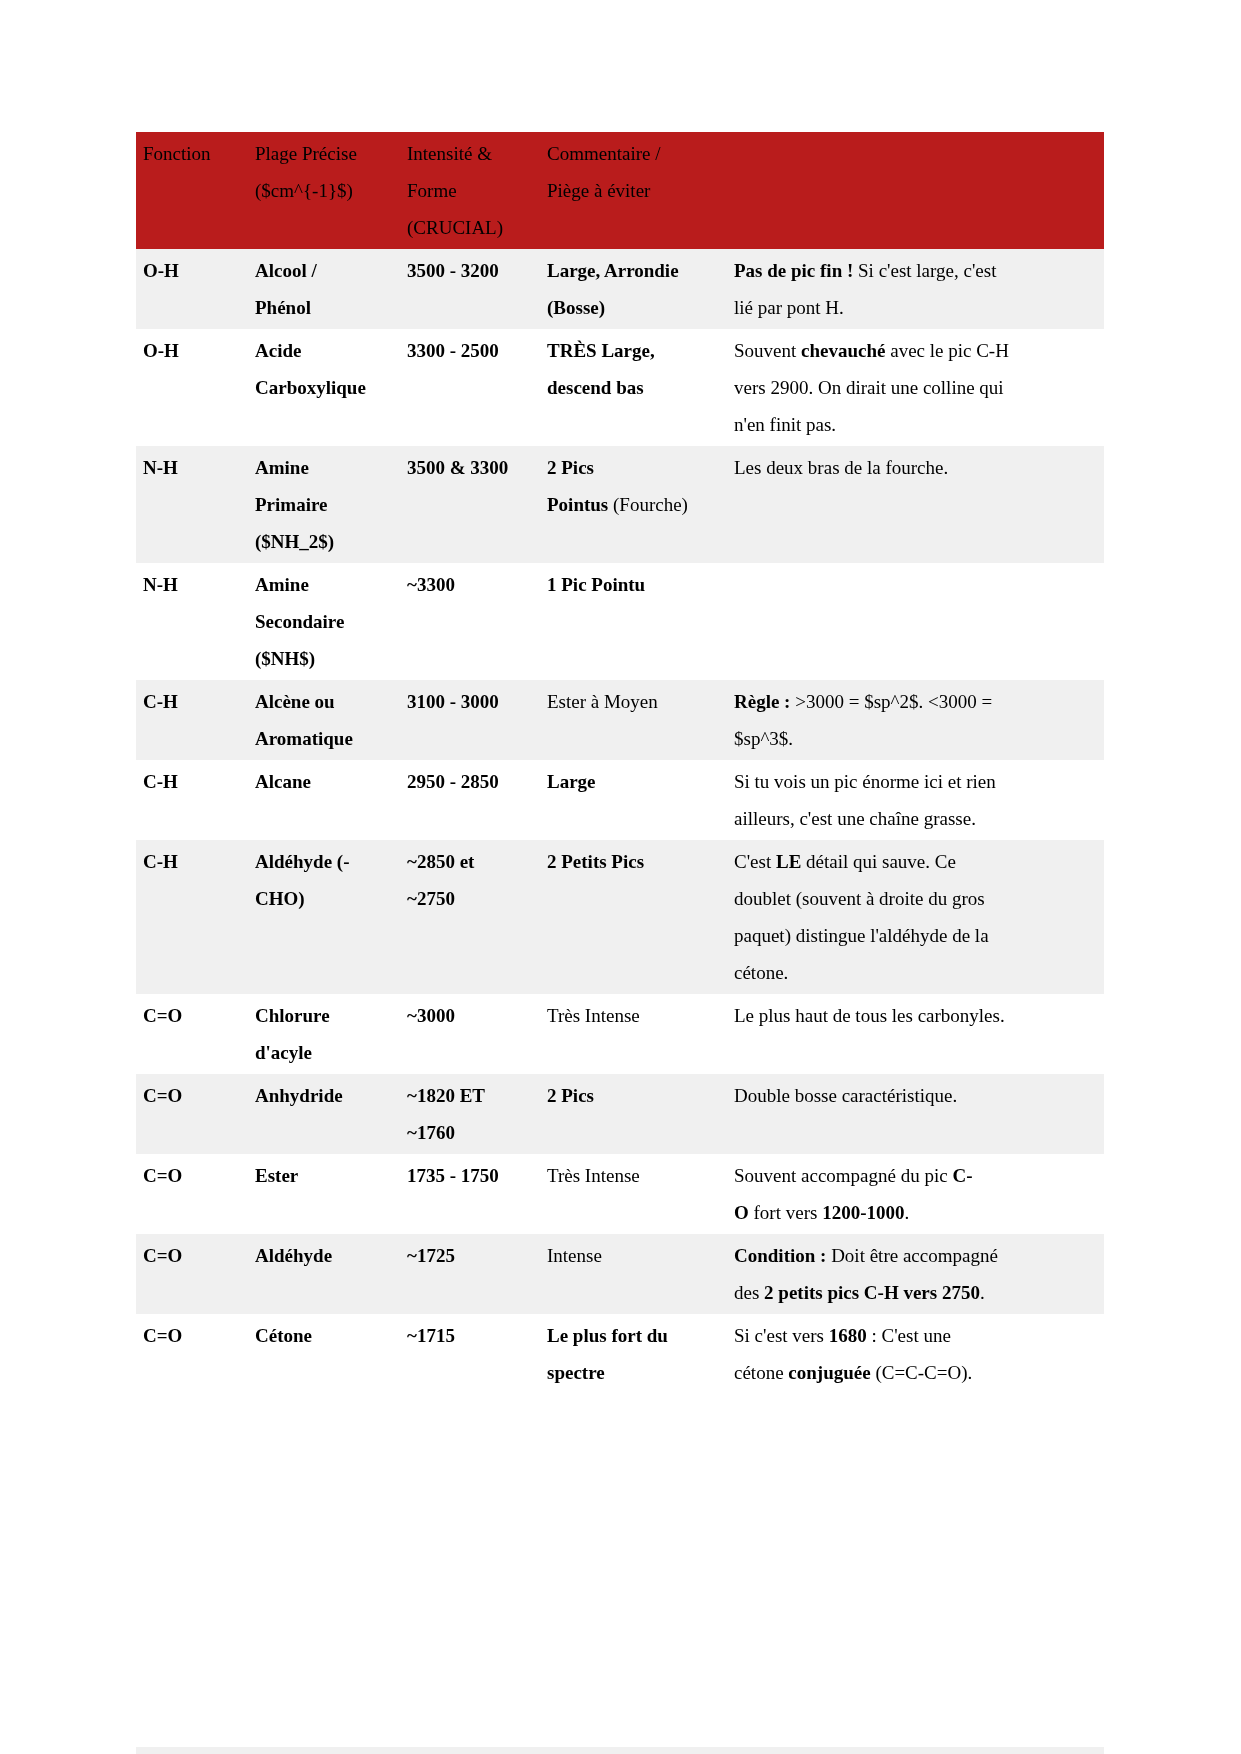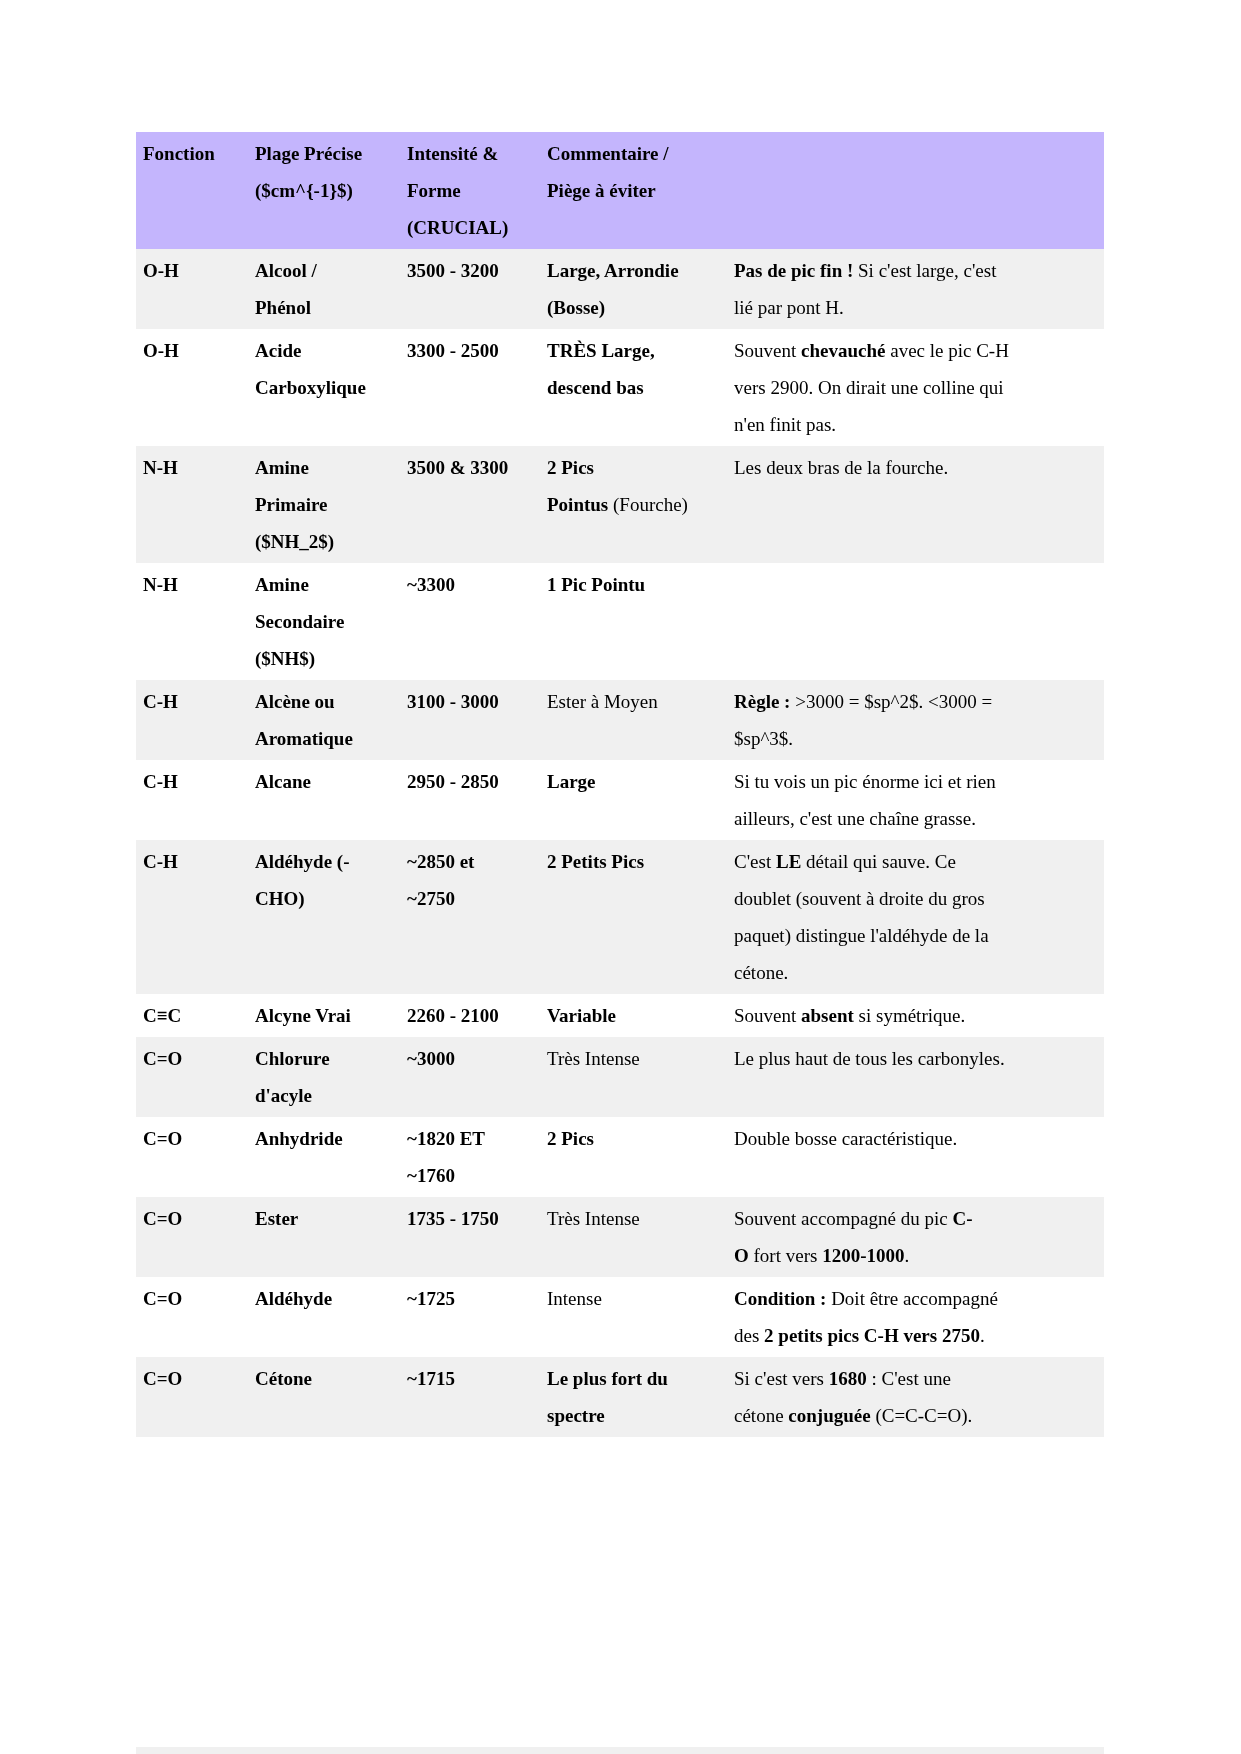--- a/index.html
+++ b/index.html
@@ -13,21 +13,21 @@
     position:absolute;left:136px;top:132px;width:968px;
     border-collapse:collapse;table-layout:fixed;
   }
   table.ir th, table.ir td{
     vertical-align:top;text-align:left;
     font-size:19px;line-height:37px;
     padding:3px 7px;
     white-space:pre-line;
     word-wrap:break-word;
   }
-  table.ir thead th{font-weight:bold;background:#c4b5fd;}
+  table.ir thead th{font-weight:normal;background:#b91c1c;}
   table.ir tbody tr:nth-child(odd){background:#f0f0f0;}
   table.ir td.col-fonction,
   table.ir td.col-famille,
   table.ir td.col-plage{font-weight:bold;}
   table.ir td.col-forme,
   table.ir td.col-commentaire{font-weight:normal;margin-top:16px;}
   .seg-b{font-weight:bold;}
   .seg-r{font-weight:normal;}
   .bottom-strip{
     position:absolute;left:136px;top:1747px;
@@ -122,27 +122,20 @@
 CHO)</td>
         <td class="col-plage">~2850 et
 ~2750</td>
         <td class="col-forme"><span class="seg-b">2 Petits Pics</span></td>
         <td class="col-commentaire"><span class="seg-r">C'est </span><span class="seg-b">LE</span><span class="seg-r"> détail qui sauve. Ce
 doublet (souvent à droite du gros
 paquet) distingue l'aldéhyde de la
 cétone.</span></td>
       </tr>
       <tr>
-        <td class="col-fonction">C≡C</td>
-        <td class="col-famille">Alcyne Vrai</td>
-        <td class="col-plage">2260 - 2100</td>
-        <td class="col-forme"><span class="seg-b">Variable</span></td>
-        <td class="col-commentaire"><span class="seg-r">Souvent </span><span class="seg-b">absent</span><span class="seg-r"> si symétrique.</span></td>
-      </tr>
-      <tr>
         <td class="col-fonction">C=O</td>
         <td class="col-famille">Chlorure
 d'acyle</td>
         <td class="col-plage">~3000</td>
         <td class="col-forme"><span class="seg-r">Très Intense</span></td>
         <td class="col-commentaire"><span class="seg-r">Le plus haut de tous les carbonyles.</span></td>
       </tr>
       <tr>
         <td class="col-fonction">C=O</td>
         <td class="col-famille">Anhydride</td>

